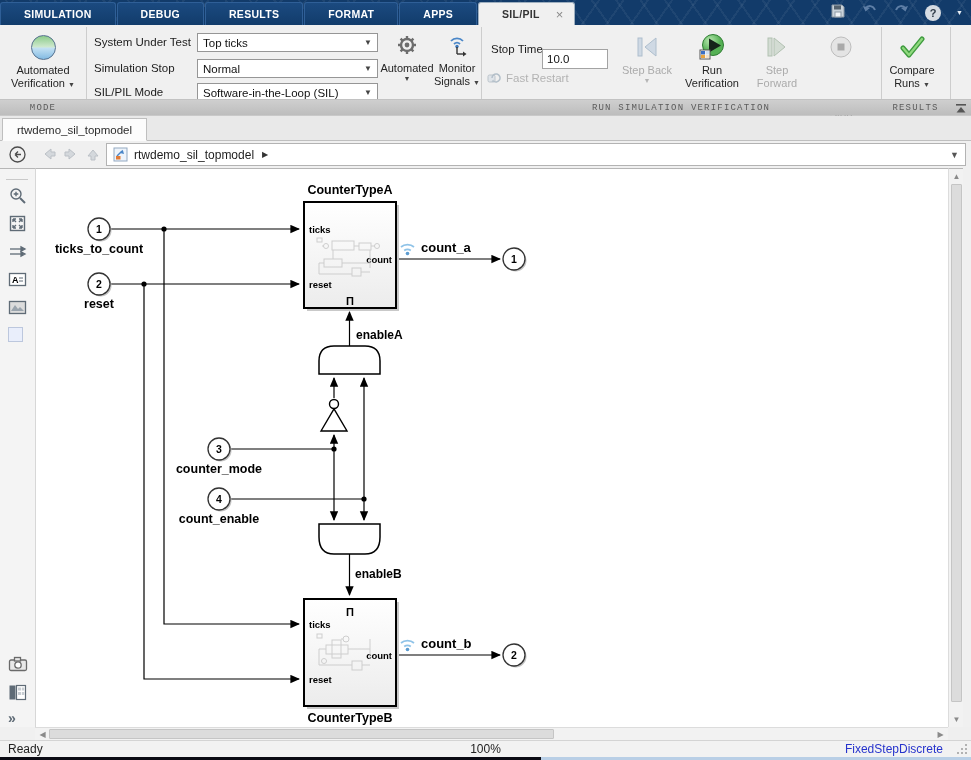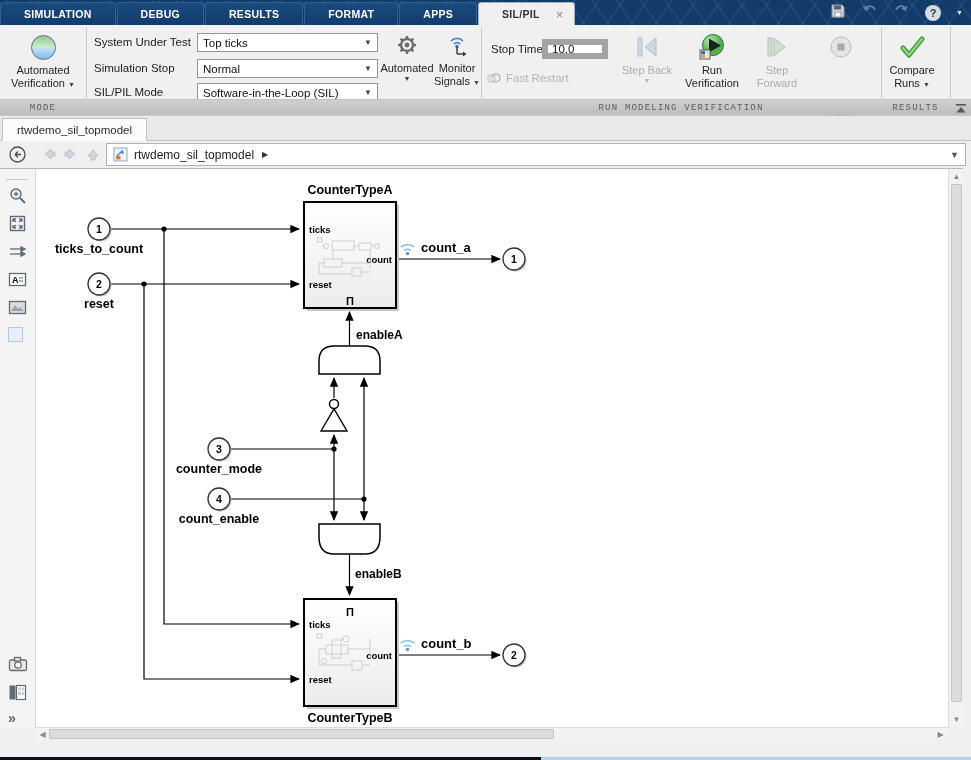--- a/index.html
+++ b/index.html
@@ -32,22 +32,22 @@
   .bigbtn.disabled { color:#ababab; }
   .bigbtn .icn { height:28px; display:flex; align-items:center; justify-content:center; margin-bottom:3px; }
   .caret { font-size:7px; color:#444; }
   .bigbtn.disabled .caret { color:#b5b5b5; }
   .av-circle { width:25px; height:25px; border-radius:50%; border:1px solid #55718f;
     background:linear-gradient(180deg,#8ccb8a 0%,#cfe9cf 48%,#c4e1f3 52%,#83bbe3 100%); }
   .plabel { position:absolute; font-size:11.5px; color:#1c1c1c; }
   .pselect { position:absolute; height:19px; background:#fff; border:1px solid #969696; display:flex; align-items:center;
     font-size:11.5px; color:#111; padding-left:5px; cursor:pointer; }
   .pselect .caret { margin-left:auto; margin-right:5px; font-size:8px; }
-  .stopinput { position:absolute; height:20px; border:6px solid #a3a3a3; background:#fff; font-size:11.5px; padding-left:4px;
-    font-family:"Liberation Sans",sans-serif; color:#111; }
+  .stopinput { position:absolute; height:20px; border:1px solid #a3a3a3; background:#fff; font-size:11.5px; padding-left:4px;
+    font-family:"Liberation Sans",sans-serif; color:#111;margin-top:10px; }
   .inlinebtn { position:absolute; display:flex; align-items:center; gap:5px; font-size:11.5px; color:#b3b3b3; }
   .collapsebtn { position:absolute; top:1px; height:14px; display:flex; align-items:center; justify-content:center; cursor:pointer; }
 
   
   .docbar { position:absolute; left:0; top:116px; width:971px; height:25px; background:#e9e9e9; border-bottom:1px solid #bfbfbf; }
   .doctab { position:absolute; left:2px; top:2px; height:23px; background:#fcfcfc; border:1px solid #bfbfbf; border-bottom:1px solid #fcfcfc;
     display:flex; align-items:center; padding:0 14px; font-size:11.5px; color:#2d2d2d; }
 
   
   .navrow { position:absolute; left:0; top:141px; width:971px; height:27px; background:#f0f0f0; }
@@ -260,21 +260,21 @@
         <svg width="26" height="24" viewBox="0 0 26 24">
             <path d="M4 13 L10 20 L23 4" fill="none" stroke="#3f9b3f" stroke-width="5" stroke-linecap="round" stroke-linejoin="round"></path>
             <path d="M4 13 L10 20 L23 4" fill="none" stroke="#90d97e" stroke-width="2.2" stroke-linecap="round" stroke-linejoin="round"></path>
           </svg>
       </div>
       <div><span>Compare Runs</span> <span class="caret">▼</span></div>
     </div>
 
     <div class="sectionrow">
       <div class="sectionlabel" style="left:0; width:86px;">MODE</div>
-      <div class="sectionlabel" style="left:481px; width:400px;">RUN MODELING VERIFICATION</div>
+      <div class="sectionlabel" style="left:481px; width:400px;">RUN SIMULATION VERIFICATION</div>
       <div class="sectionlabel" style="left:881px; width:69px;">RESULTS</div>
       <div class="collapsebtn" style="left:952px; width:17px;">
         <svg width="12" height="11" viewBox="0 0 12 11">
             <rect x="1" y="1" width="10" height="1.6" fill="#555"></rect>
             <path d="M6 4 L10.5 9.5 H1.5 Z" fill="#555"></path>
           </svg>
       </div>
     </div>
   </div>
 
@@ -536,16 +536,31 @@
     <div class="vthumb"></div>
     <div class="sarrow" style="bottom:3px;">▼</div>
   </div>
   <div class="hscroll">
     <div class="sarrow" style="left:0; top:2px;">◀</div>
     <div class="hthumb"></div>
     <div class="sarrow" style="right:0; top:2px;">▶</div>
   </div>
   <div class="scorner"></div>
 
+  <div class="statusbar">
+    <span style="position:absolute; left:8px; top:1px;">Ready</span>
+    <span class="zoomv">100%</span>
+    <span class="solver">FixedStepDiscrete</span>
+    <svg style="position:absolute; right:3px; bottom:2px;" width="12" height="12" viewBox="0 0 12 12">
+      <g fill="#b2b2b2">
+          <rect x="9" y="1" width="2" height="2"></rect>
+          <rect x="9" y="5" width="2" height="2"></rect>
+          <rect x="9" y="9" width="2" height="2"></rect>
+          <rect x="5" y="5" width="2" height="2"></rect>
+          <rect x="5" y="9" width="2" height="2"></rect>
+          <rect x="1" y="9" width="2" height="2"></rect>
+        </g>
+    </svg>
+  </div>
   <div class="bottomstrip-l"></div>
   <div class="bottomstrip-r"></div>
 
 </div>
 
 </body></html>

